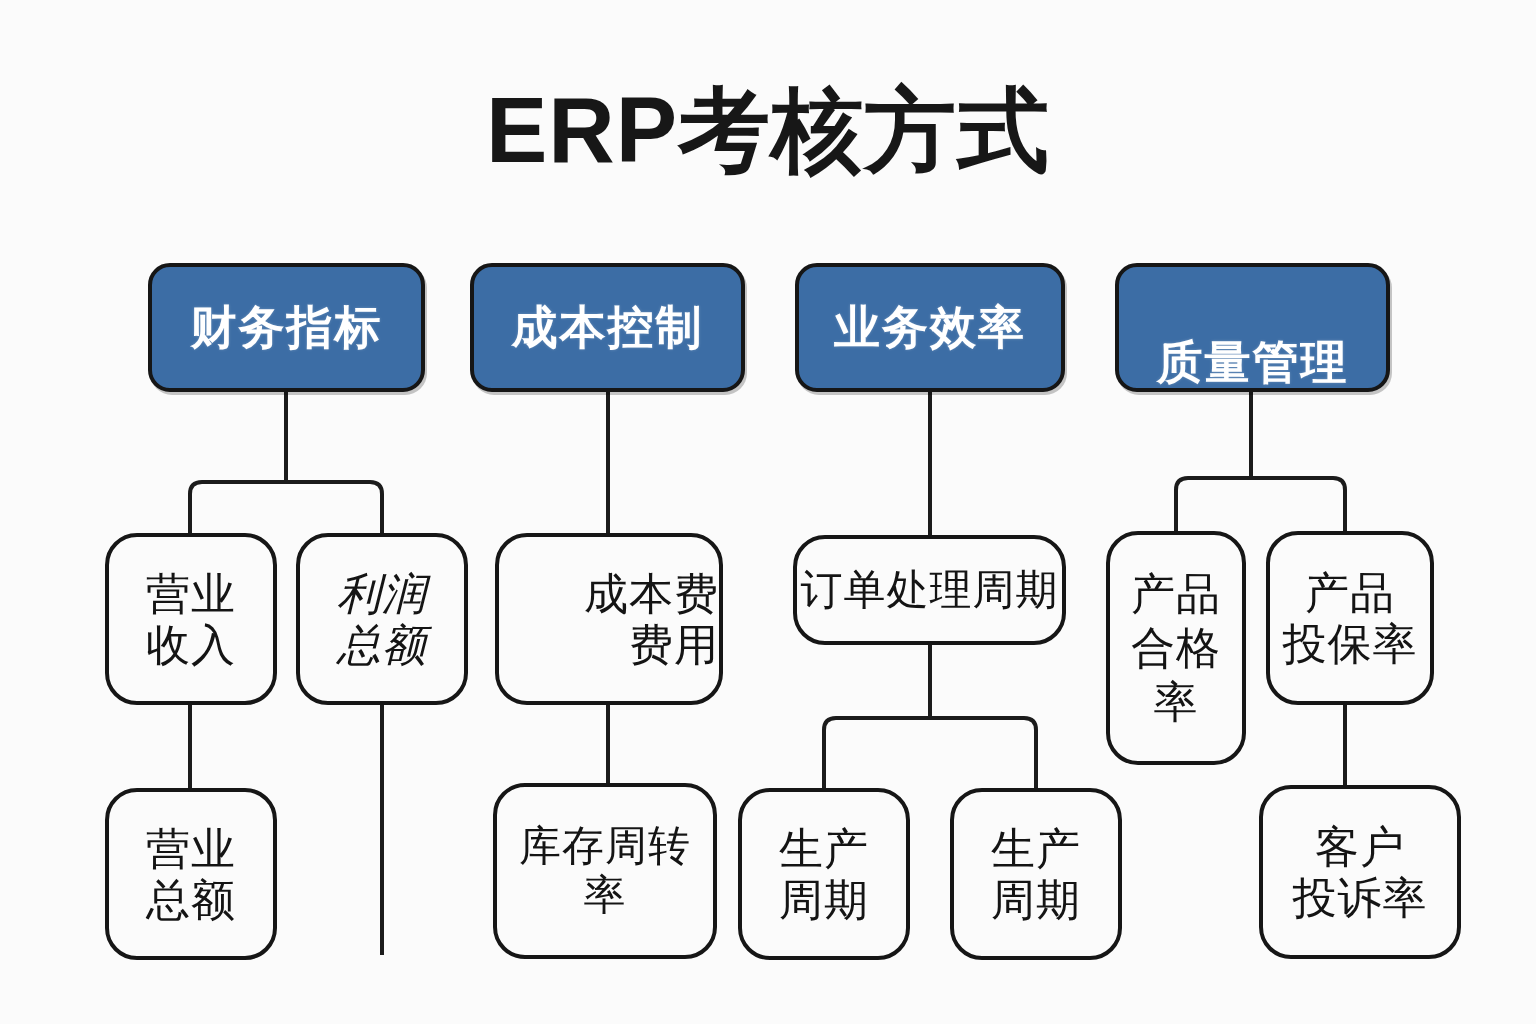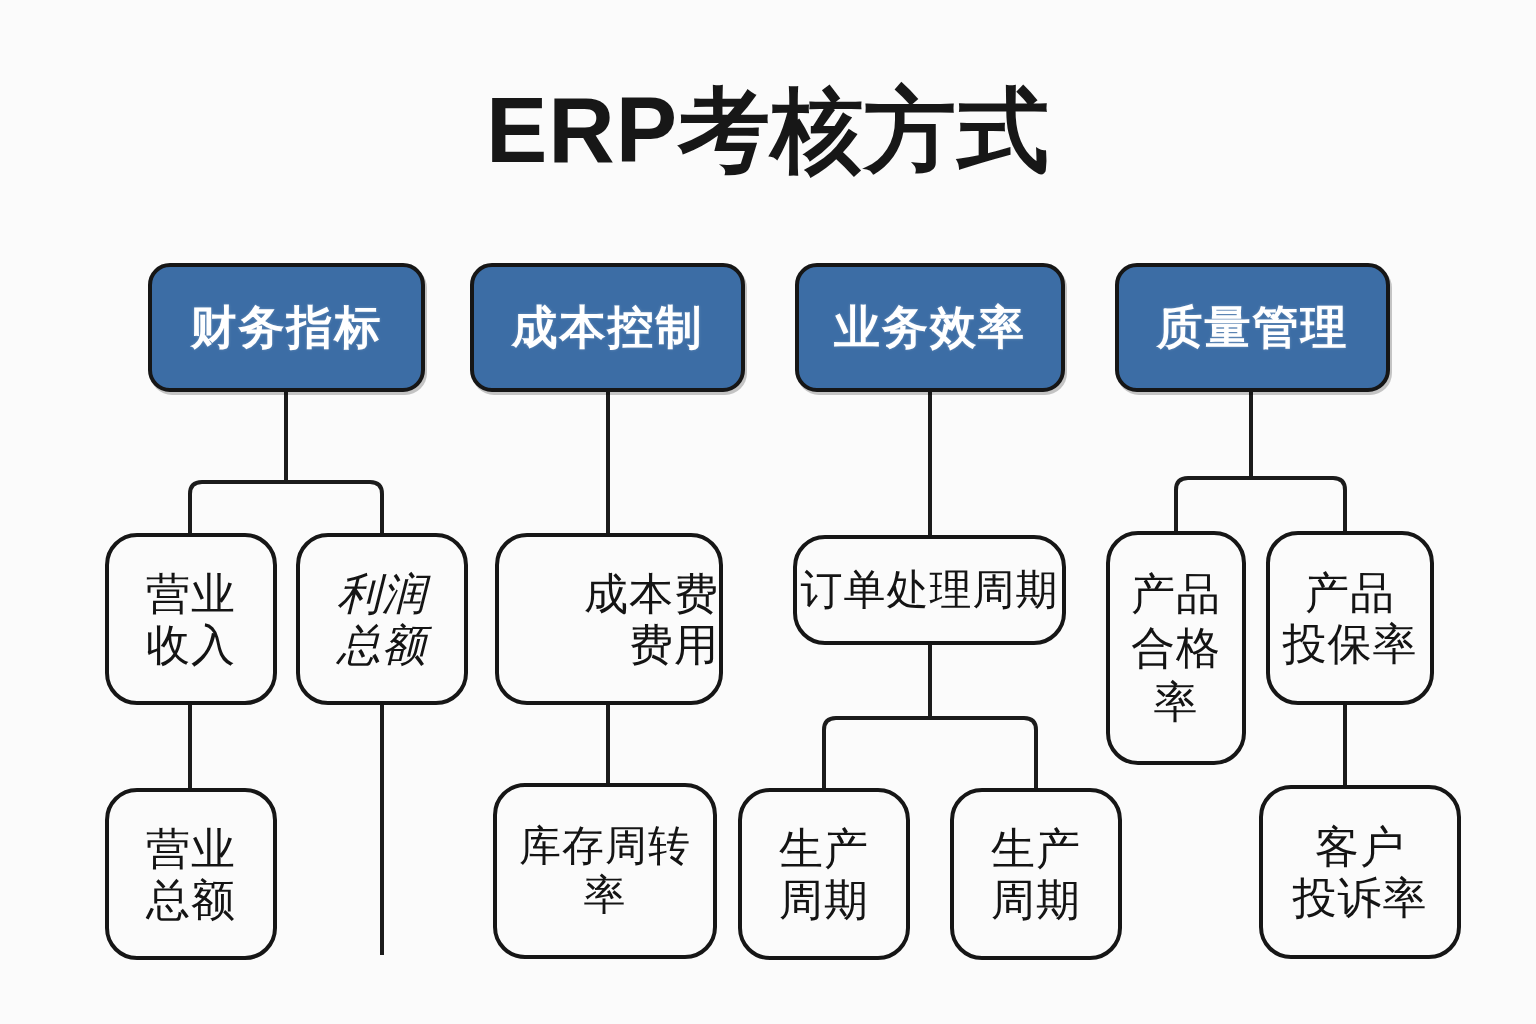--- a/index.html
+++ b/index.html
@@ -122,21 +122,21 @@
   </div>
 
   <div class="node cat" style="left:470px; top:263px; width:275px; height:129px;align-items:center;">
     <span class="node-label">成本控制</span>
   </div>
 
   <div class="node cat" style="left:795px; top:263px; width:270px; height:129px;">
     <span class="node-label">业务效率</span>
   </div>
 
-  <div class="node cat" style="left:1115px; top:263px; width:275px; height:129px;">
+  <div class="node cat" style="left:1115px; top:263px; width:275px; height:129px;align-items:flex-end;">
     <span class="node-label">质量管理</span>
   </div>
 
   <div class="node leaf" style="left:105px; top:533px; width:172px; height:172px;">
     <span class="node-label">营业
 收入</span>
   </div>
 
   <div class="node leaf" style="left:296px; top:533px; width:172px; height:172px;font-style:italic;">
     <span class="node-label">利润

